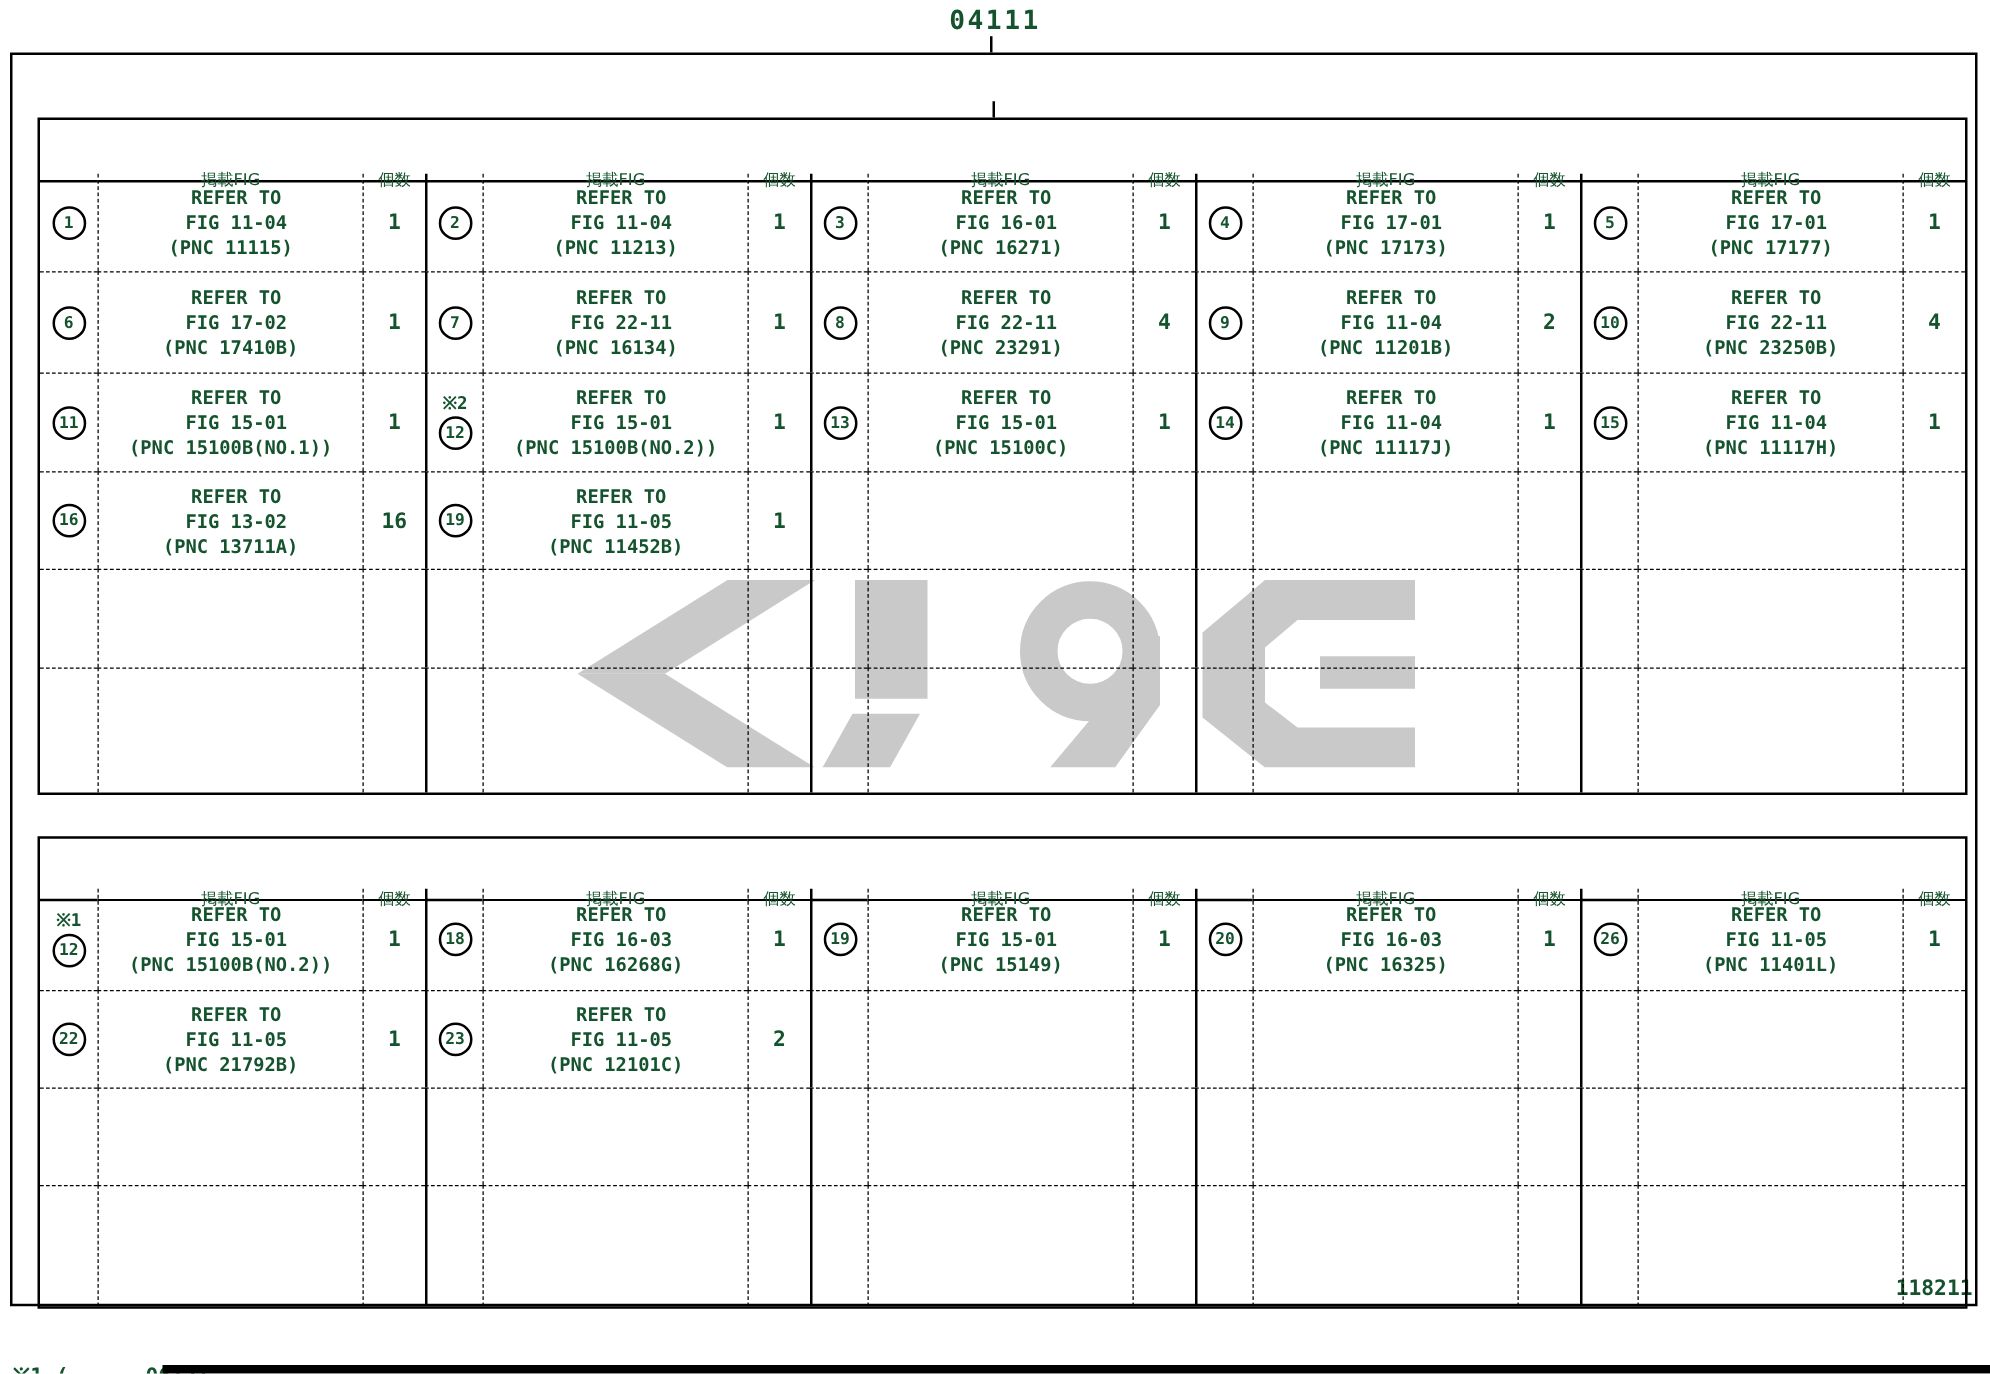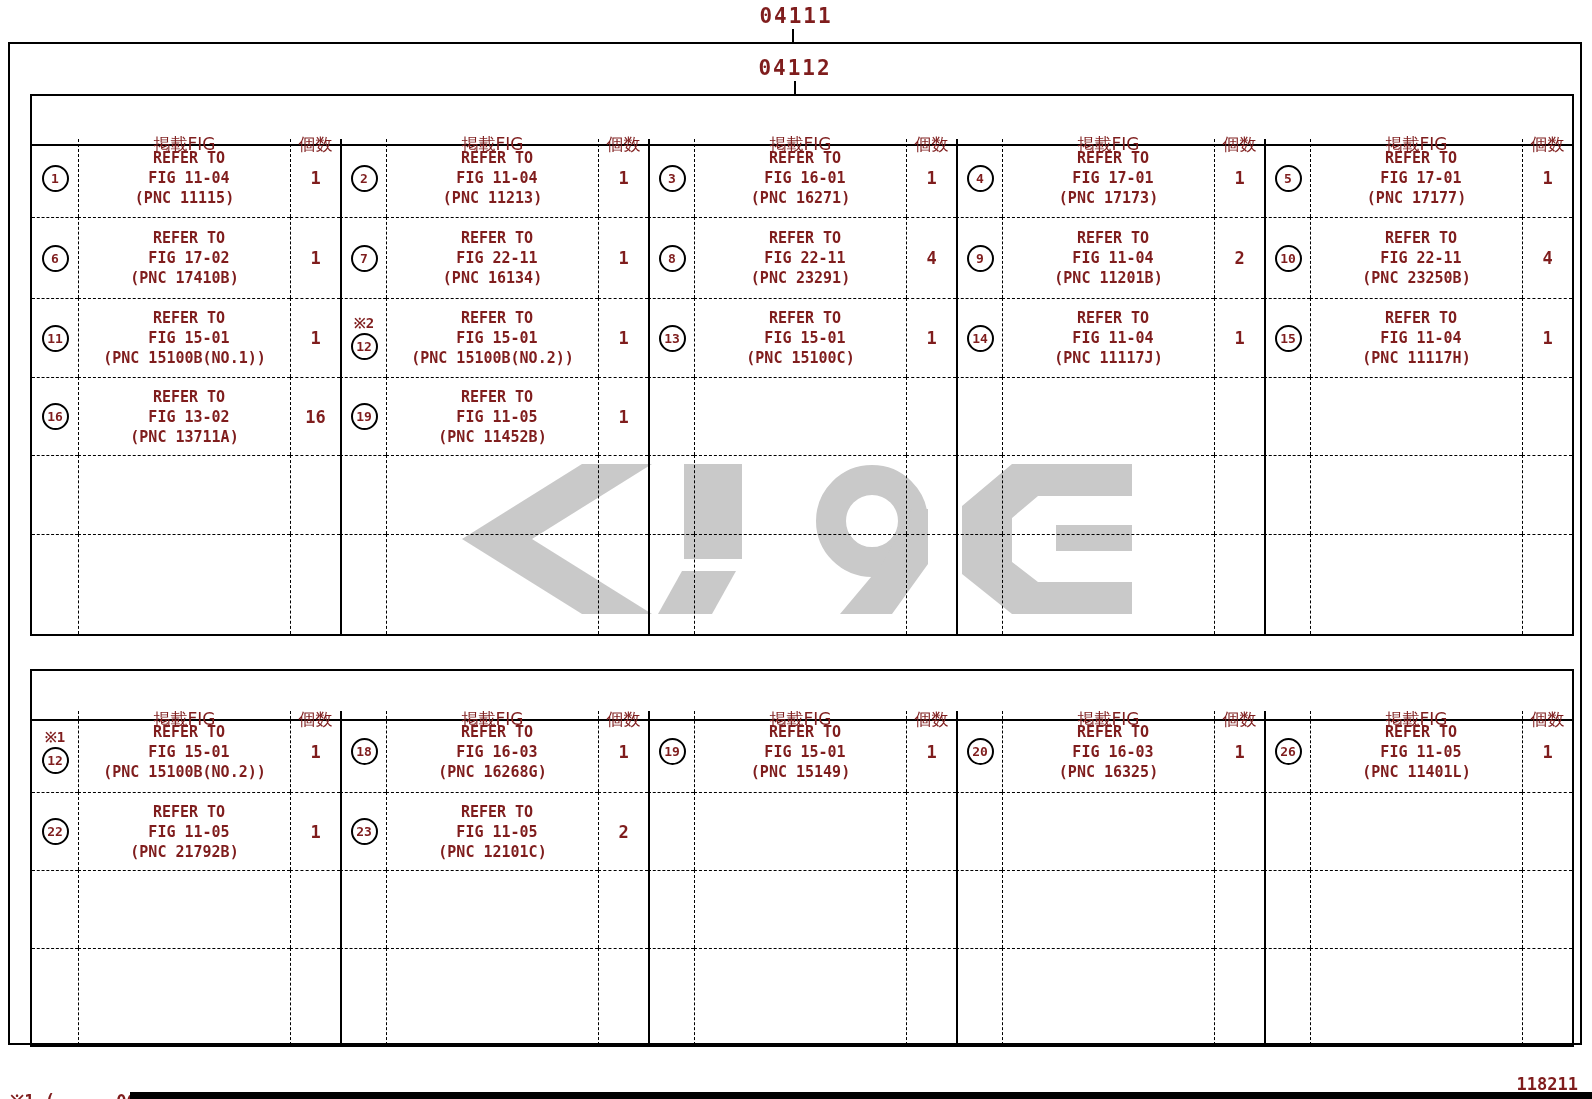--- a/index.html
+++ b/index.html
@@ -1,59 +1,58 @@
 <!DOCTYPE html>
 <html><head>
 <meta charset="utf-8">
 <style>
   html,body{margin:0;padding:0;background:#fff;}
   .page{position:relative;width:1592px;height:1099px;background:#fff;overflow:hidden;
-        color:#7f1d1d;font-family:"DejaVu Sans Mono",monospace;}
+        color:#14532d;font-family:"DejaVu Sans Mono",monospace;}
   .title{position:absolute;font:bold 21px "DejaVu Sans Mono",monospace;letter-spacing:2px;text-align:center;}
   .title-top{left:0;width:1592px;top:4px;}
   .title-inner{left:0;width:100%;top:12px;}
   .tick{position:absolute;width:2px;background:#000;}
   .tick-top{left:792px;top:29px;height:13px;}
   .tick-inner{left:784px;top:37px;height:13px;}
   .frame{position:absolute;left:8px;top:42px;width:1574px;height:1003px;border:2px solid #000;box-sizing:border-box;}
   .watermark{position:absolute;left:442px;top:420px;width:680px;height:150px;z-index:0;}
   .ptable{position:absolute;display:grid;border:2px solid #000;background:transparent;z-index:1;
           grid-template-columns:repeat(5,46px 212px 50px);}
   #table1{left:20px;top:50px;grid-template-rows:43px 78px 81px 79px 78px 79px 100px;}
   #table2{left:20px;top:625px;grid-template-rows:40px 81px 78px 78px 97px;}
   .cell{display:flex;align-items:center;justify-content:center;box-sizing:border-box;min-width:0;min-height:0;}
   .cell.fig,.cell.qty{border-left:1px dashed #000;}
   .cell.gsep{border-left:2px solid #000 !important;}
   .cell.hdr{border-bottom:2px solid #000;font-family:"DejaVu Sans",sans-serif;
-            font-size:17px;font-weight:normal;margin-top:48px;}
+            font-size:13px;font-weight:normal;margin-top:48px;}
   .cell.rt{border-top:1px dashed #000;}
   .cell.num{flex-direction:column;}
   .note{font:bold 14px "DejaVu Sans Mono",monospace;line-height:15px;margin-bottom:2px;}
   .circle{width:27px;height:27px;border:2px solid #000;border-radius:50%;box-sizing:border-box;
           display:flex;align-items:center;justify-content:center;
           font:bold 13px "DejaVu Sans Mono",monospace;}
   .figblock{text-align:center;font:bold 15px "DejaVu Sans Mono",monospace;line-height:20px;}
   .ln{white-space:nowrap;}
   .ln.ind{padding-left:9px;}
   .qtytxt{font:bold 17px "DejaVu Sans Mono",monospace;}
   .footnotes{position:absolute;left:10px;top:1044px;font:bold 17px "DejaVu Sans Mono",monospace;
              line-height:23px;white-space:pre;}
-  .docnum{position:absolute;right:14px;top:1074px;font:bold 17px "DejaVu Sans Mono",monospace;}
+  .docnum{position:absolute;right:14px;top:1021px;font:bold 17px "DejaVu Sans Mono",monospace;}
   .bottom-bar{position:absolute;left:130px;right:0;bottom:0;height:7px;background:#000;}
 </style>
 </head>
 <body>
 
 <div class="page">
 
   <div class="title title-top">04111</div>
   <div class="tick tick-top"></div>
 
   <div class="frame">
-    <div class="title title-inner">04112</div>
     <div class="tick tick-inner"></div>
 
     <svg class="watermark" viewBox="0 0 680 150" fill="#c9c9c9" xmlns="http://www.w3.org/2000/svg">
       <polygon points="200,0 130,0 10,75 80,75"></polygon>
       <polygon points="80,75 10,75 130,150 200,150"></polygon>
       <polygon points="290,0 232,0 232,95 290,95"></polygon>
       <polygon points="284,107 230,107 206,150 260,150"></polygon>
       <circle cx="420" cy="57" r="41" fill="none" stroke="#c9c9c9" stroke-width="30"></circle>
       <polygon points="460,45 476,45 476,100 440,150 388,150 430,100"></polygon>
       <path d="M680,0 L560,0 L510,42 L510,110 L560,150 L680,150 L680,118 L586,118 L560,98 L560,54 L586,32 L680,32 Z"></path>

